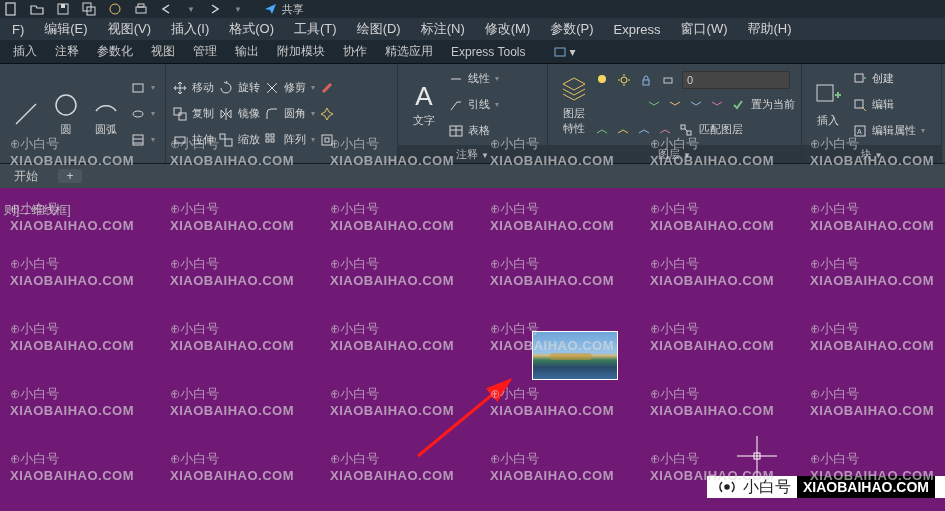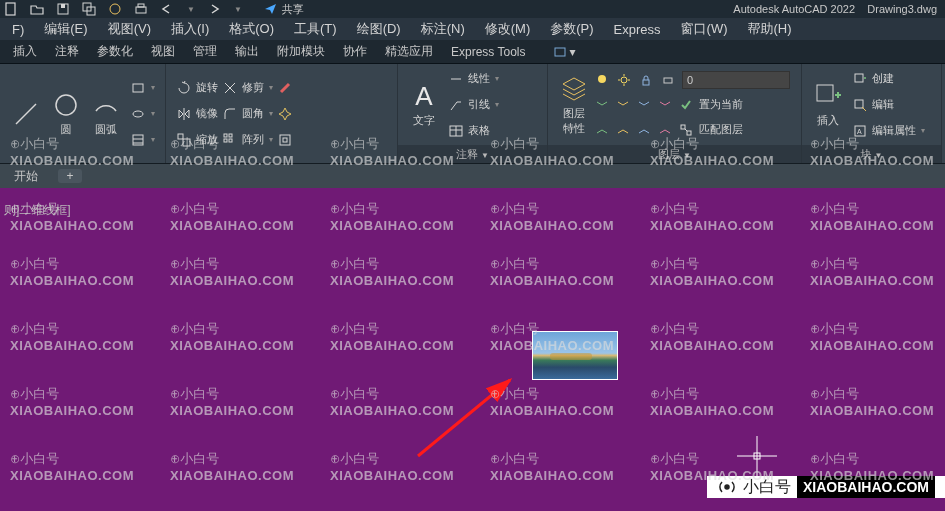--- a/index.html
+++ b/index.html
@@ -115,24 +115,20 @@
           <path d="M5 3 L11 7 L5 11" fill="none" stroke="#d6d6d6" stroke-width="1.5"></path>
         </svg>
       </span>
     <span class="dd">▼</span>
     <span class="share-btn">
       <svg width="14" height="14">
           <path d="M1 7 L12 2 L8 12 L6 8 Z" fill="#4aa8ff"></path>
         </svg>
       <span>共享</span>
     </span>
-  </div>
-  <div class="title-text">
-    <span>Autodesk AutoCAD 2022</span>&nbsp;&nbsp;&nbsp;
-    <span>Drawing3.dwg</span>
   </div>
 </div>
 
 <div class="menu-bar">
   <span class="menu-item">F)</span>
   <span class="menu-item">编辑(E)</span>
   <span class="menu-item">视图(V)</span>
   <span class="menu-item">插入(I)</span>
   <span class="menu-item">格式(O)</span>
   <span class="menu-item">工具(T)</span>
@@ -214,20 +210,48 @@
               </svg>
             </span>
             <span class="dd">▾</span>
           </div>
       </div>
     </div>
   </div>
 
   <div class="panel" style="width:232px;">
     <div class="panel-body">
+      <div class="btn-grid" style="margin-left:0;">
+        <div class="btn-row">
+            <span class="sm-icn">
+              <svg width="14" height="14">
+                <path d="M7 1v12M1 7h12" stroke="#d6d6d6"></path>
+                <path d="M7 1l-2 2m2-2l2 2M7 13l-2-2m2 2l2-2M1 7l2-2m-2 2l2 2M13 7l-2-2m2 2l-2 2" stroke="#d6d6d6"></path>
+              </svg>
+            </span>
+            <span>移动</span>
+          </div>
+        <div class="btn-row">
+            <span class="sm-icn">
+              <svg width="14" height="14">
+                <rect x="1" y="1" width="7" height="7" fill="none" stroke="#d6d6d6"></rect>
+                <rect x="6" y="6" width="7" height="7" fill="none" stroke="#d6d6d6"></rect>
+              </svg>
+            </span>
+            <span>复制</span>
+          </div>
+        <div class="btn-row">
+            <span class="sm-icn">
+              <svg width="14" height="14">
+                <rect x="2" y="4" width="10" height="6" fill="none" stroke="#d6d6d6"></rect>
+              </svg>
+            </span>
+            <span>拉伸</span>
+          </div>
+      </div>
       <div class="btn-grid">
         <div class="btn-row">
             <span class="sm-icn">
               <svg width="14" height="14">
                 <path d="M7 2 A5 5 0 1 1 2 7" fill="none" stroke="#d6d6d6"></path>
                 <path d="M7 2l-2-1m2 1l1-2" stroke="#d6d6d6"></path>
               </svg>
             </span>
             <span>旋转</span>
           </div>
@@ -386,21 +410,21 @@
                 <path d="M4 6 V4 a2 2 0 0 1 4 0 V6" fill="none" stroke="#8fb4e0"></path>
               </svg>
             </span>
           <span class="sm-icn">
               <svg width="12" height="12">
                 <rect x="2" y="4" width="8" height="5" fill="none" stroke="#c8c8c8"></rect>
               </svg>
             </span>
           <input class="trans-field" value="0" style="">
         </div>
-        <div class="btn-row" style="gap:5px;">
+        <div class="btn-row" style="gap:5px;justify-content:flex-end;">
           <span class="sm-icn">
               <svg width="14" height="14">
                 <path d="M2 4l5 3 5-3" stroke="#7ac080" fill="none"></path>
               </svg>
             </span>
           <span class="sm-icn">
               <svg width="14" height="14">
                 <path d="M2 4l5 3 5-3" stroke="#e8c060" fill="none"></path>
               </svg>
             </span>

